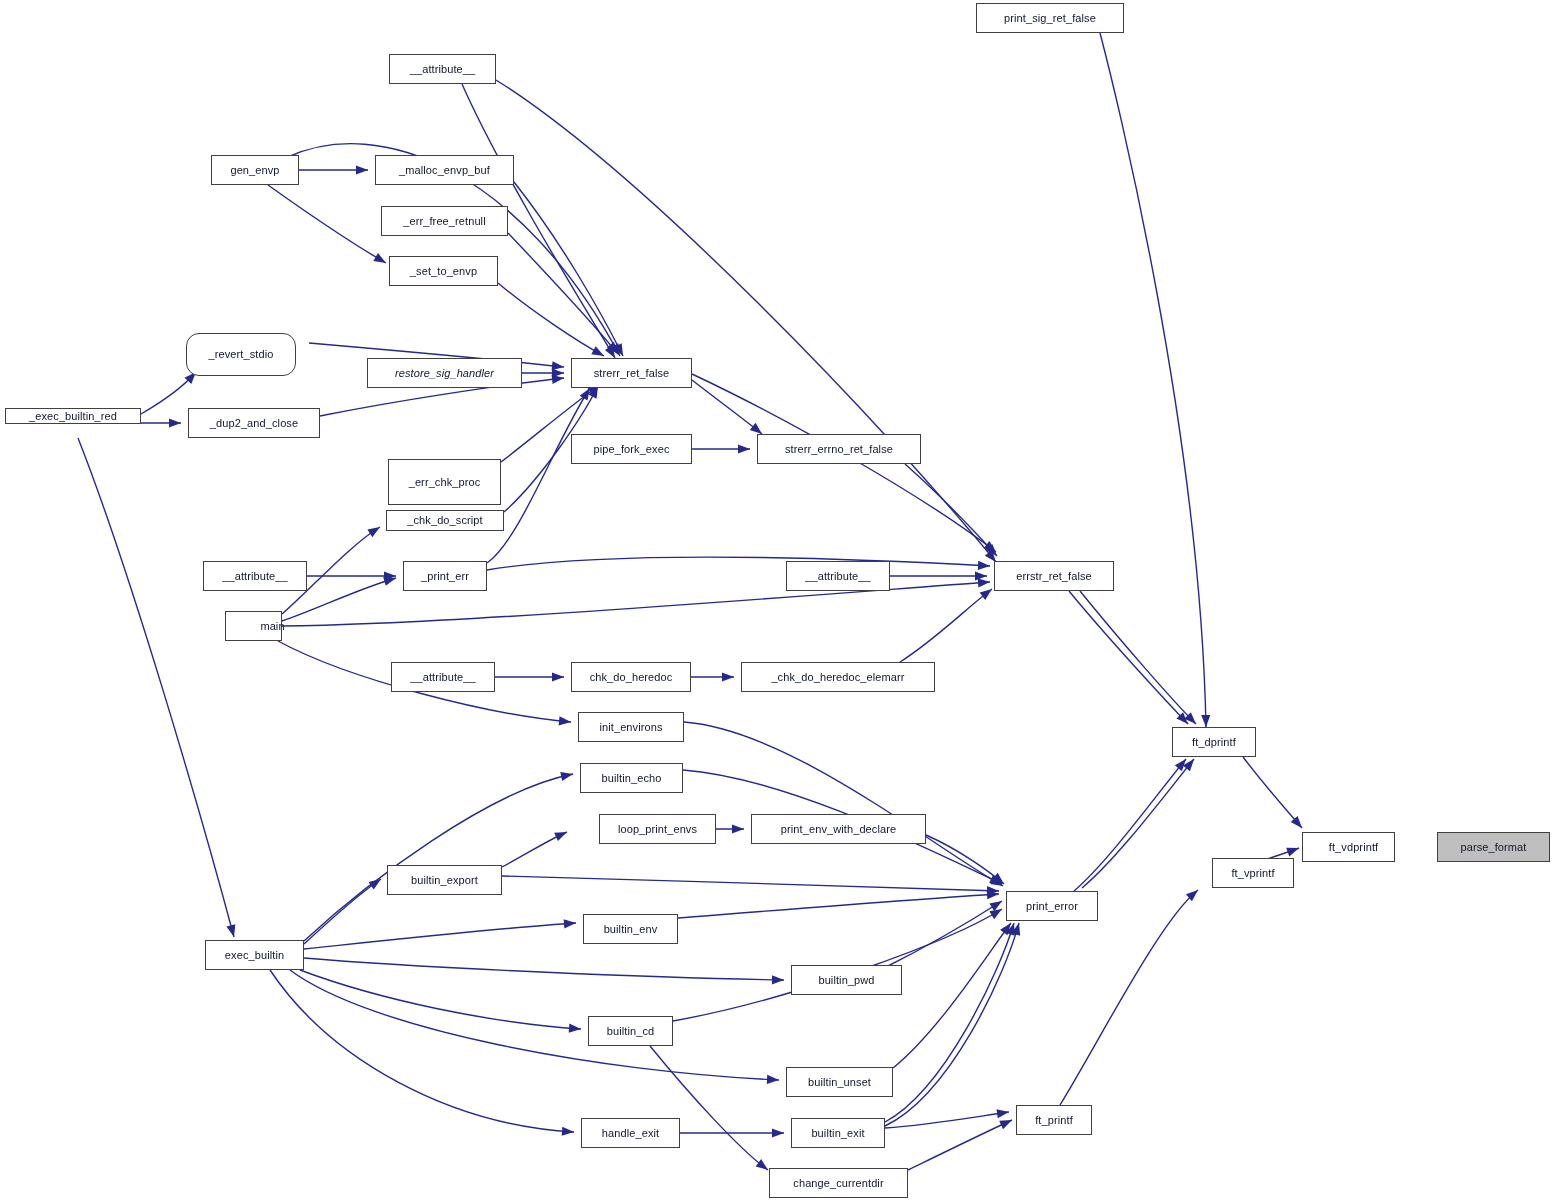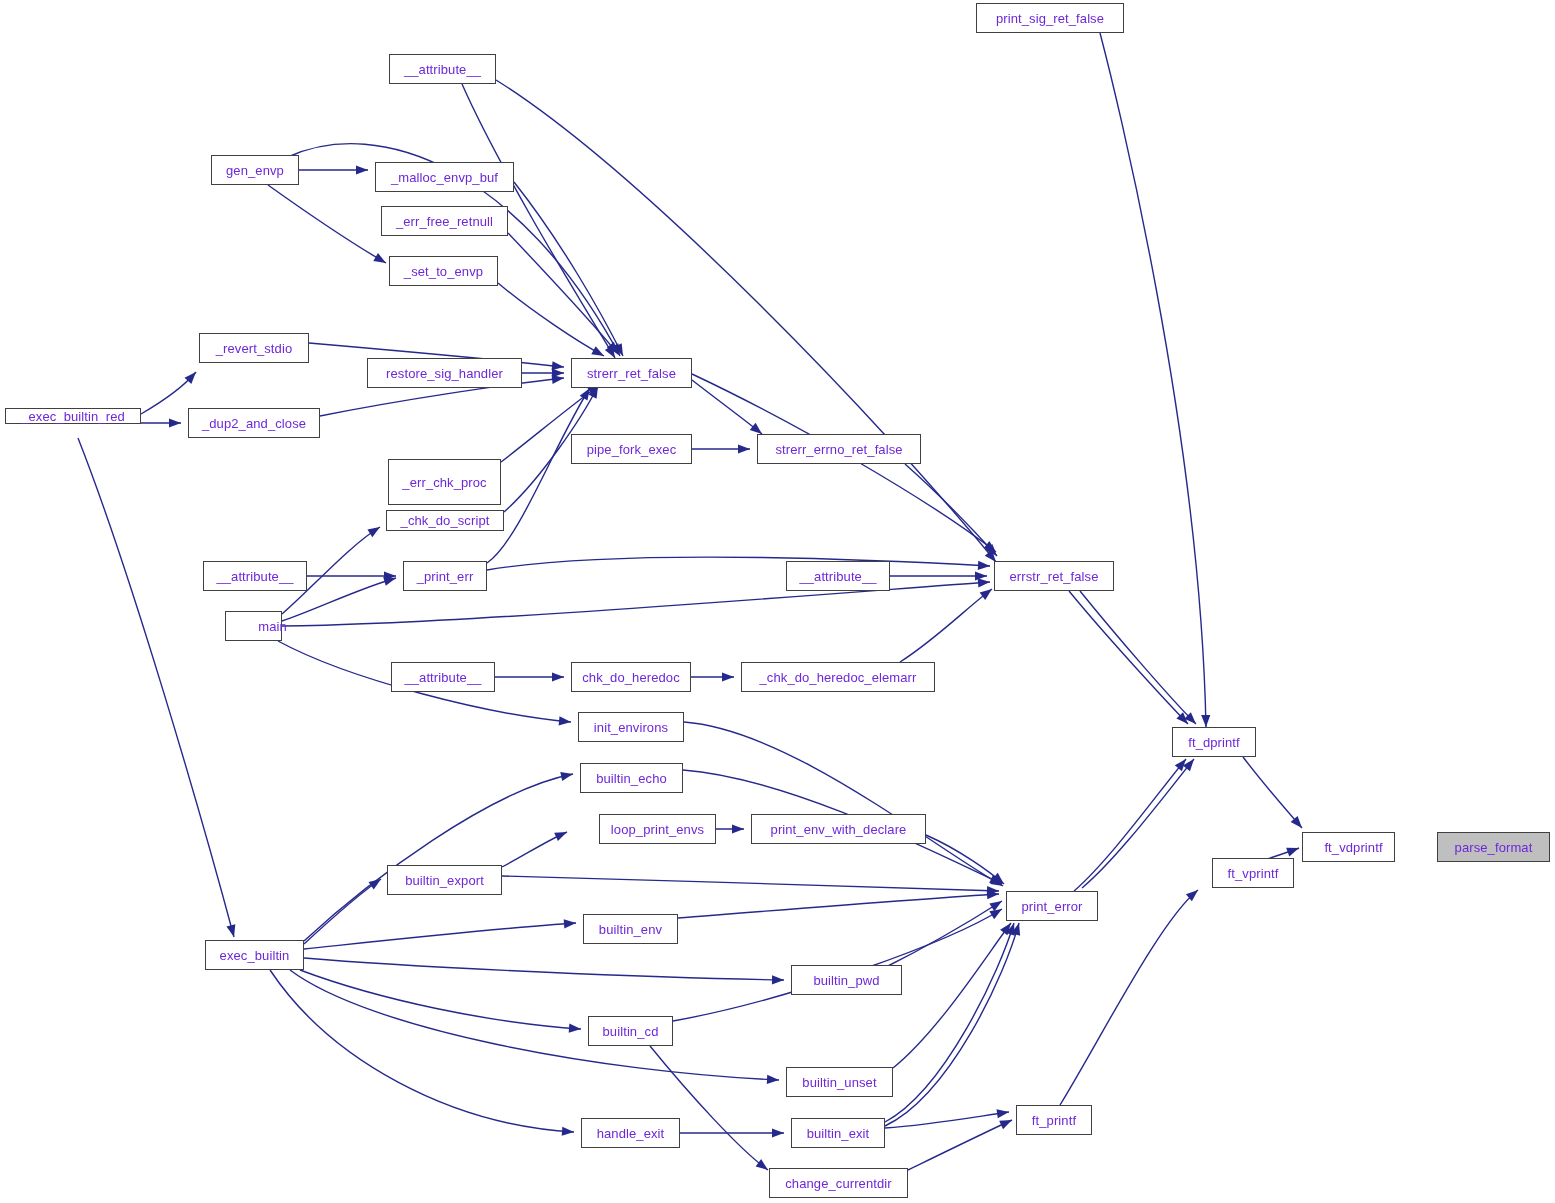--- a/index.html
+++ b/index.html
@@ -21,22 +21,22 @@
     top: 0;
     width: 1555px;
     height: 1203px;
     pointer-events: none;
   }
   .node {
     position: absolute;
     box-sizing: border-box;
     border: 1px solid #404040;
     background: #ffffff;
-    color: #6d28d9;
-    font-size: 13px;
+    color: #0f172a;
+    font-size: 11px;
     line-height: 1;
     display: flex;
     align-items: center;
     justify-content: center;
     white-space: nowrap;
     letter-spacing: 0.1px;
   }
   .node.highlight {
     background: #bfbfbf;
     border-color: #404040;
@@ -177,25 +177,25 @@
       <path d="M1082,888 C1120,856 1170,788 1194,759" class="edge-path"></path>
       <polygon points="1194,759 1189.9631839238843,771.2009883192967 1182.8419012034367,765.3762709514364" class="arrow-head"></polygon>
       <path d="M1069,591 C1105,635 1165,700 1188,724" class="edge-path"></path>
       <polygon points="1188,724 1176.3907704919013,718.4876692562681 1183.0501547670935,712.1400239388828" class="arrow-head"></polygon>
       <path d="M1080,591 C1118,638 1172,700 1196,724" class="edge-path"></path>
       <polygon points="1196,724 1184.3069021347876,718.6678838802438 1190.8673133801065,712.2179998276199" class="arrow-head"></polygon>
     </svg>
 <div class="node" style="left: 976px; top: 3px; width: 148px; height: 30px;">print_sig_ret_false</div>
     <div class="node" style="left: 389px; top: 54px; width: 107px; height: 30px;">__attribute__</div>
     <div class="node" style="left: 211px; top: 155px; width: 88px; height: 30px;">gen_envp</div>
-    <div class="node" style="left: 375px; top: 155px; width: 139px; height: 30px; margin-top: 7px;">_malloc_envp_buf</div>
+    <div class="node" style="left: 375px; top: 155px; width: 139px; height: 30px;">_malloc_envp_buf</div>
     <div class="node" style="left: 381px; top: 206px; width: 127px; height: 30px;">_err_free_retnull</div>
     <div class="node" style="left: 389px; top: 256px; width: 109px; height: 30px;">_set_to_envp</div>
-    <div class="node" style="left: 199px; top: 333px; width: 110px; height: 30px;">_revert_stdio</div>
-    <div class="node" style="left: 367px; top: 358px; width: 155px; height: 30px;">restore_sig_handler</div>
+    <div class="node" style="left: 186px; top: 333px; width: 110px; height: 43px; border-radius: 13px;">_revert_stdio</div>
+    <div class="node" style="left: 367px; top: 358px; width: 155px; height: 30px; font-style: italic;">restore_sig_handler</div>
     <div class="node" style="left: 571px; top: 358px; width: 121px; height: 30px;">strerr_ret_false</div>
     <div class="node" style="left: 5px; top: 408px; width: 136px; height: 16px;">_exec_builtin_red</div>
     <div class="node" style="left: 188px; top: 408px; width: 132px; height: 30px;">_dup2_and_close</div>
     <div class="node" style="left: 571px; top: 434px; width: 121px; height: 30px;">pipe_fork_exec</div>
     <div class="node" style="left: 757px; top: 434px; width: 164px; height: 30px;">strerr_errno_ret_false</div>
     <div class="node" style="left: 388px; top: 459px; width: 113px; height: 46px;">_err_chk_proc</div>
     <div class="node" style="left: 386px; top: 510px; width: 118px; height: 21px;">_chk_do_script</div>
     <div class="node" style="left: 203px; top: 561px; width: 104px; height: 30px;">__attribute__</div>
     <div class="node" style="left: 403px; top: 561px; width: 84px; height: 30px;">_print_err</div>
     <div class="node" style="left: 786px; top: 561px; width: 104px; height: 30px;">__attribute__</div>

